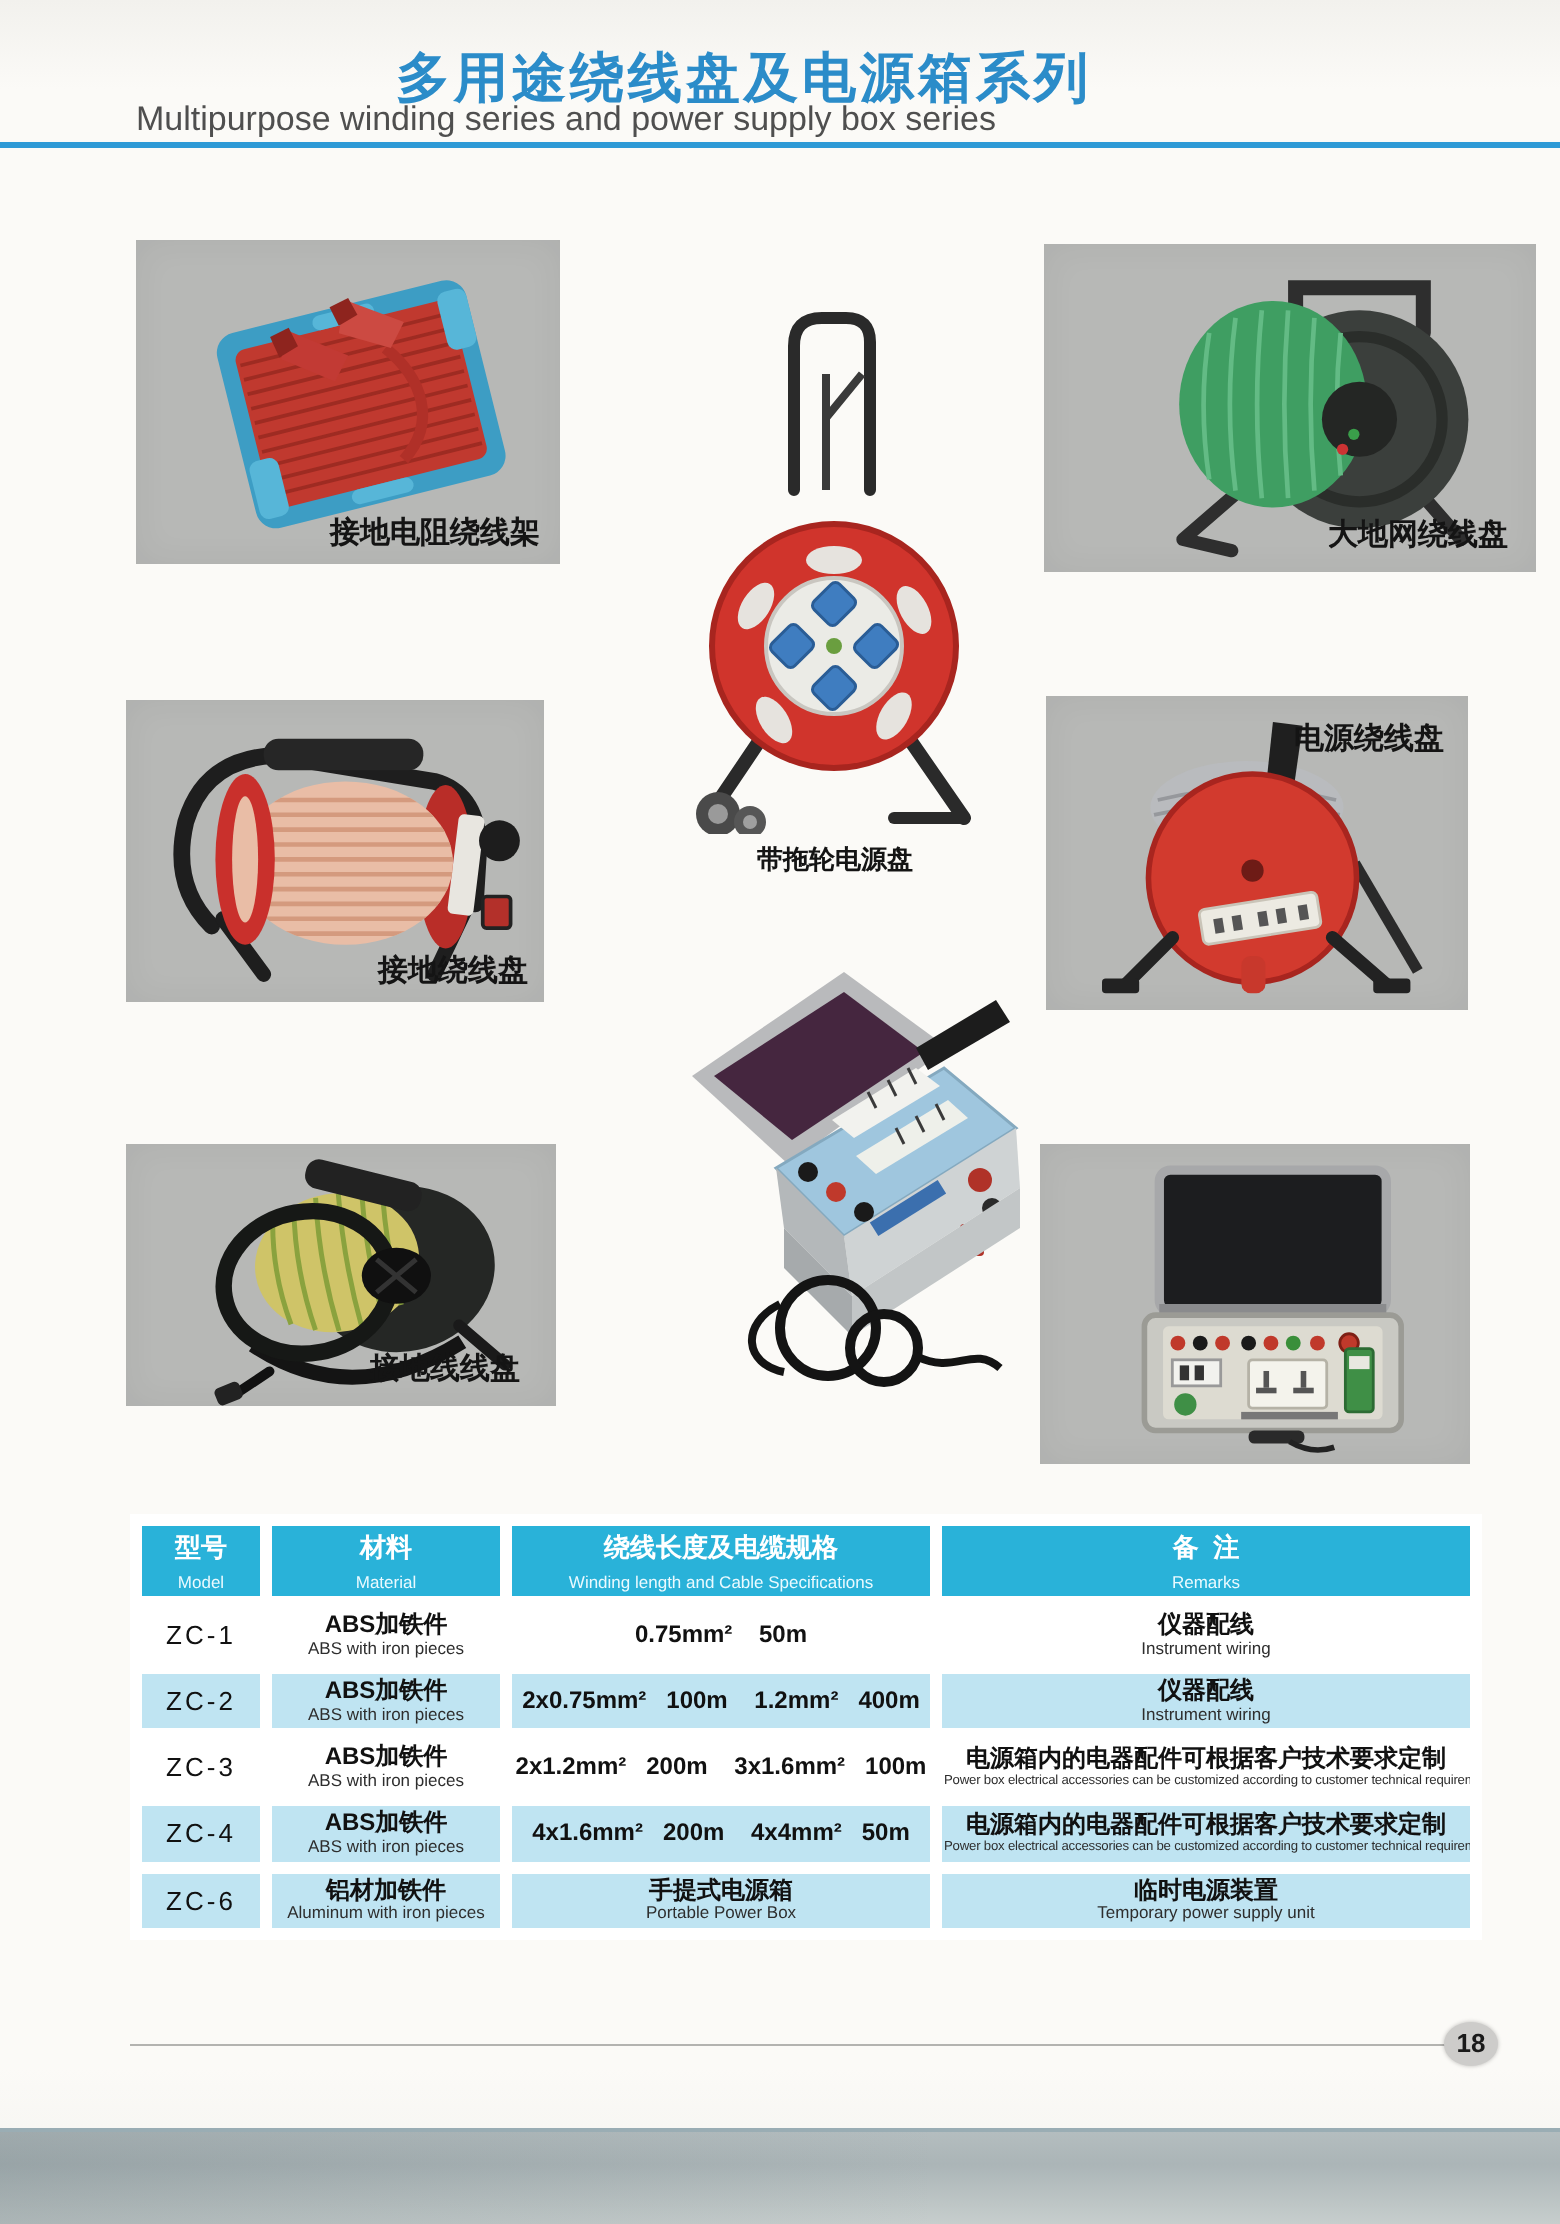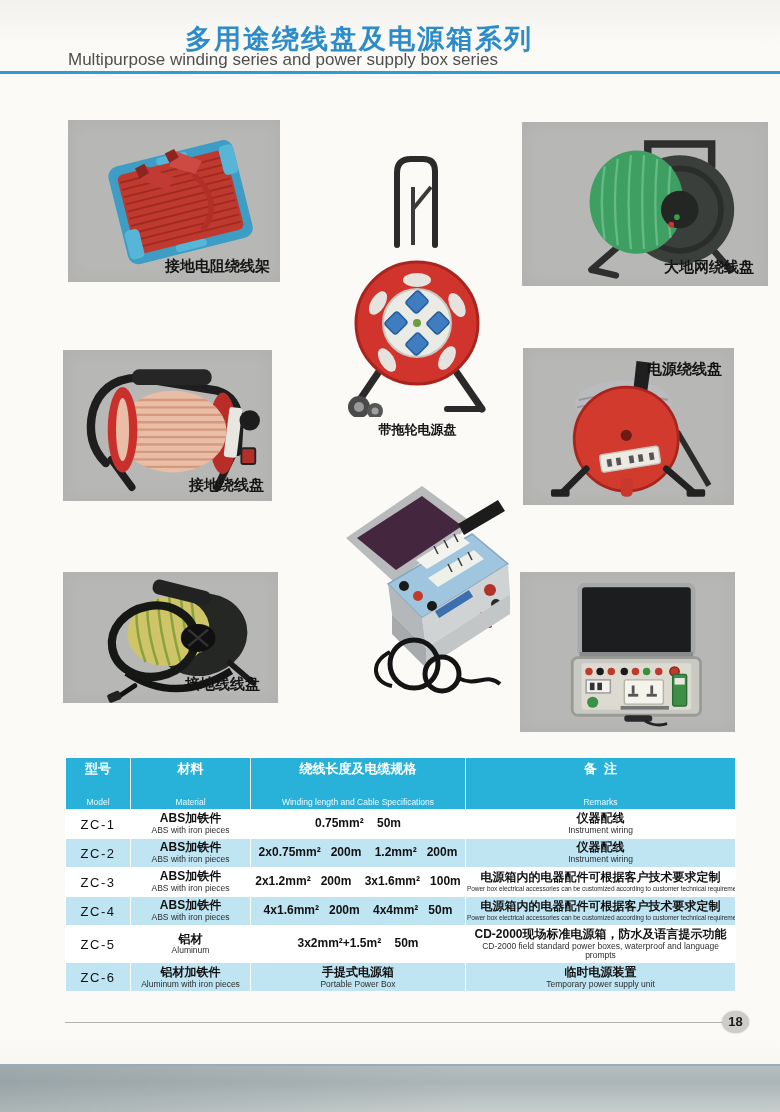--- a/index.html
+++ b/index.html
@@ -4,47 +4,47 @@
 <style>
   * { margin:0; padding:0; box-sizing:border-box; }
   html,body { width:780px; height:1112px; }
   body { font-family:"Liberation Sans","DejaVu Sans",sans-serif; }
   #page {
     position:relative; width:780px; height:1112px; overflow:hidden;
     background:linear-gradient(180deg,#f2f1ed 0%,#fbfaf7 4%,#fbfaf7 93%,#f3f2ee 100%);
   }
   
   .title-zh {
-    position:absolute; top:21px; left:3px; width:712px; text-align:center;
+    position:absolute; top:21px; left:16px; width:712px; text-align:center;
     font-size:27px; font-weight:700; color:#2b8cc9; letter-spacing:2px;
   }
   .title-en {
     position:absolute; top:50px; left:68px;
     font-size:17px; color:#4f4f4f;
   }
   .head-rule { position:absolute; top:71px; left:0; width:780px; height:3px; background:#2e9ad6; }
   
   .photo-box { position:absolute; background:#b7b8b6; box-shadow:inset 0 0 18px rgba(0,0,0,.05);padding-left:15px; }
   .photo-free { position:absolute; }
   .photo-box svg, .photo-free svg { display:block; width:100%; height:100%; }
   .caption { position:absolute; font-size:15px; font-weight:700; color:#141414; white-space:nowrap; }
   .caption-under { position:absolute; font-size:13px; font-weight:700; color:#141414; text-align:center; }
   
   table.spec {
     position:absolute; top:757px; left:65px; width:670px;
     border-collapse:collapse; table-layout:fixed;
   }
   table.spec th, table.spec td {
-    border:1px solid #ffffff; text-align:center; vertical-align:middle; padding:2px 1px; overflow:hidden;
+    border:6px solid #ffffff; text-align:center; vertical-align:middle; padding:2px 1px; overflow:hidden;
   }
   table.spec thead tr { height:38px; background:#29b2d9; }
   table.spec tbody tr { height:29px; background:#ffffff; }
   table.spec tbody tr.alt { background:#bfe4f2; }
   th .zh { color:#ffffff; font-size:13px; font-weight:700; white-space:pre; }
-  th .en { color:#eafaff; font-size:8.5px; font-weight:400; margin-top:19px; }
+  th .en { color:#eafaff; font-size:8.5px; font-weight:400; margin-top:3px; }
   td.model { font-size:13px; letter-spacing:1.5px; font-weight:500; color:#111; }
   td .zh { font-size:12px; font-weight:700; color:#111; white-space:pre; line-height:1.15; }
   td .en { font-size:8.5px; color:#2e2e2e; line-height:1.1; }
   td .en.tiny { font-size:6.6px; letter-spacing:-0.1px; white-space:nowrap; }
   td .en:empty { display:none; }
   
   .foot-rule { position:absolute; top:1022px; left:65px; width:660px; height:1px; background:#b3b3b0; }
   .page-badge {
     position:absolute; top:1011px; left:722px; width:27px; height:22px;
     background:#cdccca; border-radius:50%; text-align:center;
@@ -348,21 +348,21 @@
             <div class="en">Instrument wiring</div>
           </td>
       </tr>
       <tr class="alt">
         <td class="model">ZC-2</td>
         <td>
             <div class="zh">ABS加铁件</div>
             <div class="en">ABS with iron pieces</div>
           </td>
         <td>
-            <div class="zh">2x0.75mm²   200m    1.2mm²   200m</div>
+            <div class="zh">2x0.75mm²   100m    1.2mm²   400m</div>
           </td>
         <td>
             <div class="zh">仪器配线</div>
             <div class="en">Instrument wiring</div>
           </td>
       </tr>
       <tr>
         <td class="model">ZC-3</td>
         <td>
             <div class="zh">ABS加铁件</div>
@@ -381,34 +381,20 @@
         <td>
             <div class="zh">ABS加铁件</div>
             <div class="en">ABS with iron pieces</div>
           </td>
         <td>
             <div class="zh">4x1.6mm²   200m    4x4mm²   50m</div>
           </td>
         <td>
             <div class="zh">电源箱内的电器配件可根据客户技术要求定制</div>
             <div class="en tiny">Power box electrical accessories can be customized according to customer technical requirements</div>
-          </td>
-      </tr>
-      <tr>
-        <td class="model">ZC-5</td>
-        <td>
-            <div class="zh">铝材</div>
-            <div class="en">Aluminum</div>
-          </td>
-        <td>
-            <div class="zh">3x2mm²+1.5m²    50m</div>
-          </td>
-        <td>
-            <div class="zh">CD-2000现场标准电源箱，防水及语言提示功能</div>
-            <div class="en">CD-2000 field standard power boxes, waterproof and language prompts</div>
           </td>
       </tr>
       <tr class="alt">
         <td class="model">ZC-6</td>
         <td>
             <div class="zh">铝材加铁件</div>
             <div class="en">Aluminum with iron pieces</div>
           </td>
         <td>
             <div class="zh">手提式电源箱</div>

